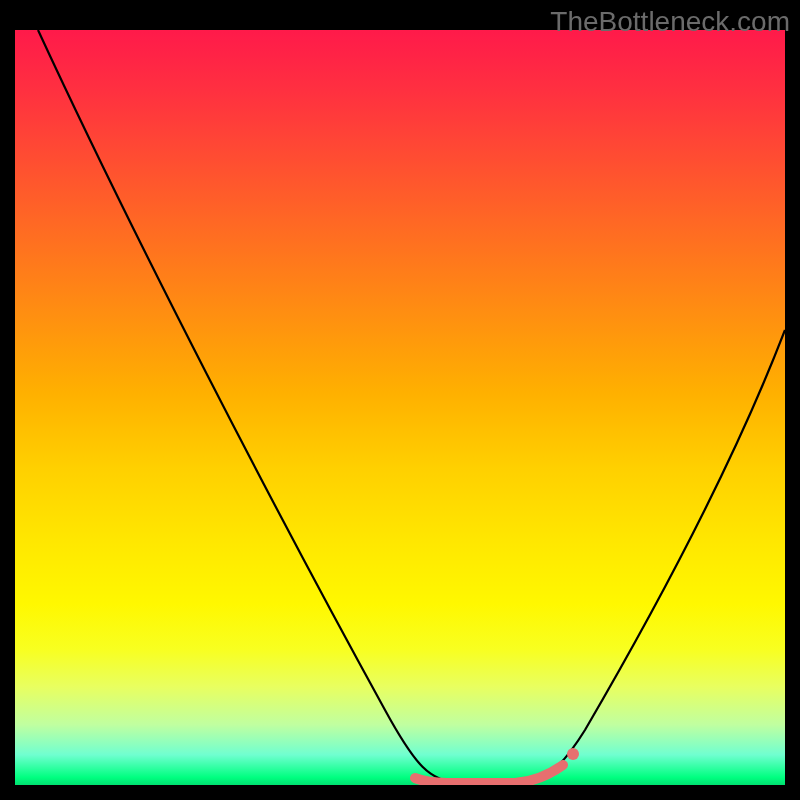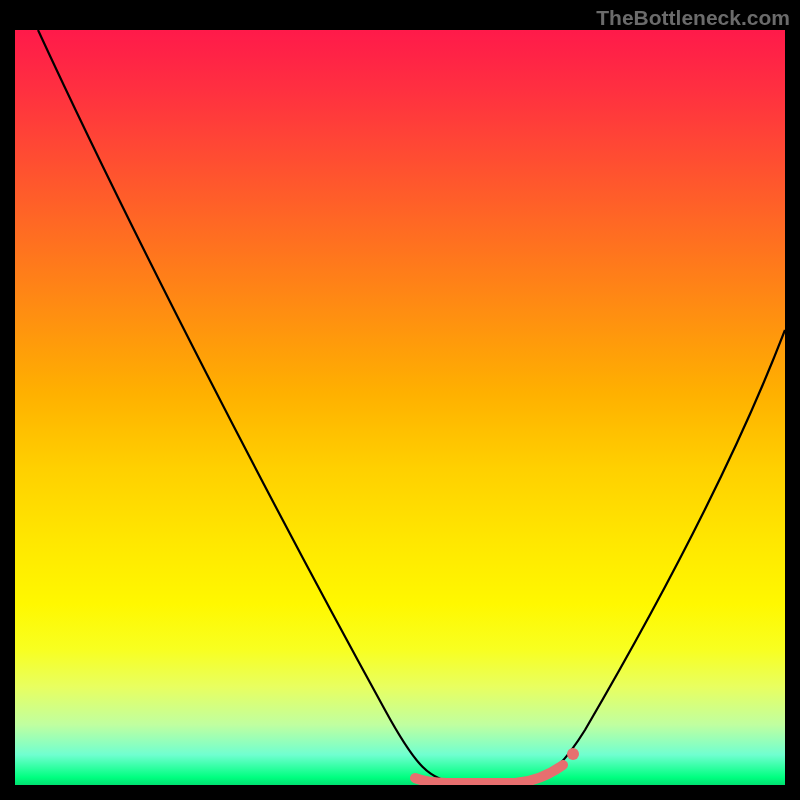--- a/index.html
+++ b/index.html
@@ -9,22 +9,22 @@
     height: 800px;
     background: #000;
     position: relative;
     font-family: Arial, sans-serif;
   }
   .watermark {
     position: absolute;
     top: 6px;
     right: 10px;
     color: #6b6b6b;
-    font-size: 21px;
-    font-weight: bold;
+    font-size: 28px;
+    font-weight: normal;
     z-index: 10;
   }
   .plot-area {
     position: absolute;
     left: 15px;
     top: 30px;
     width: 770px;
     height: 755px;
     background: linear-gradient(to bottom,
       #ff1a4a 0%,

